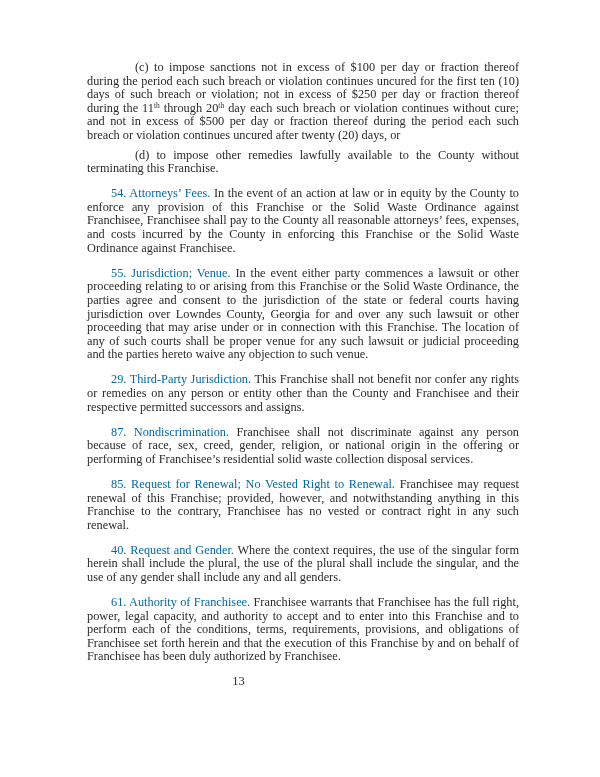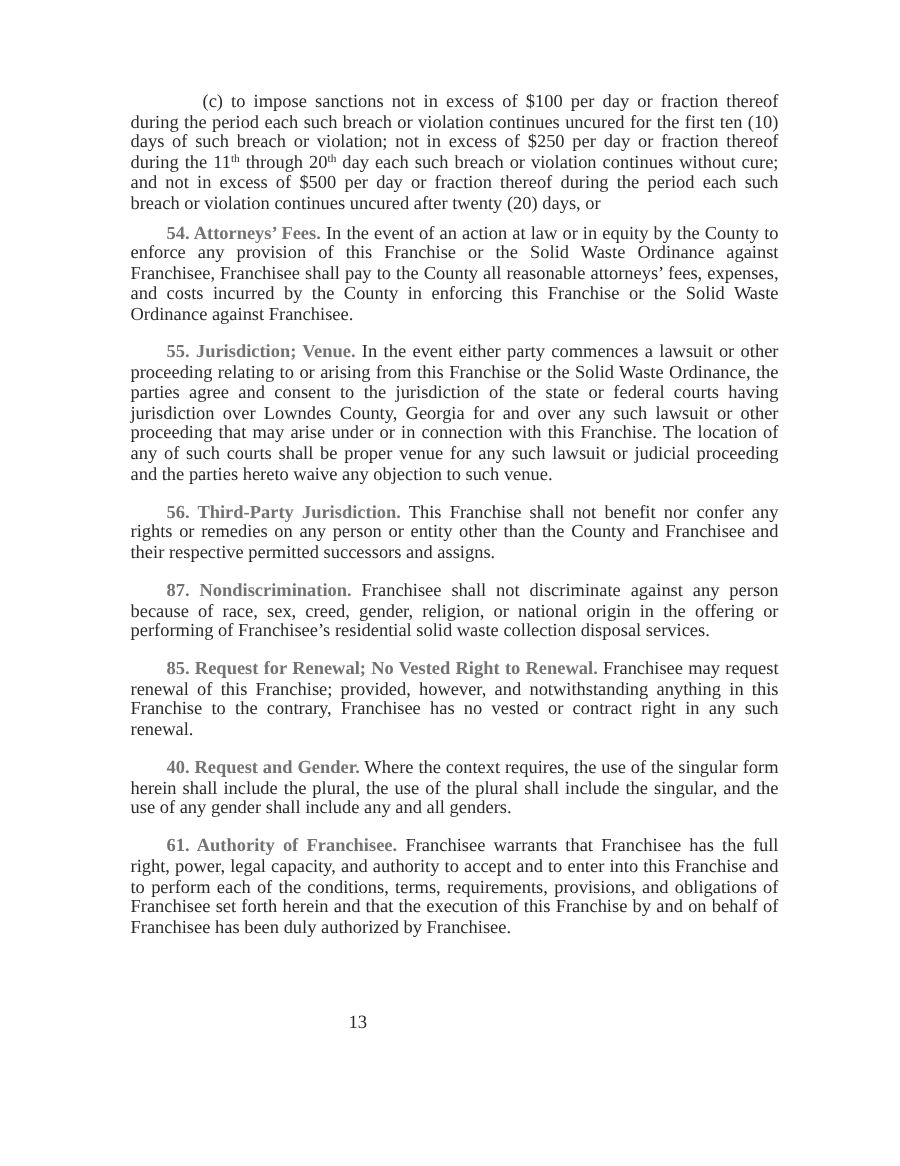--- a/index.html
+++ b/index.html
@@ -28,22 +28,22 @@
       text-align: justify;
       text-align-last: left;
     }
     .para.indent {
       text-indent: 48px;
     }
     .para.sub {
       margin-bottom: 6px;
     }
     .heading {
-      font-weight: bold;
-      color: #737373;
+      font-weight: normal;
+      color: #0369a1;
       padding-left: 24px;
     }
     sup {
       font-size: 7.5px;
       line-height: 0;
       vertical-align: 4px;
     }
     .page-number {
       position: absolute;
       left: 0;
@@ -54,26 +54,27 @@
       color: #2a2a2a;
     }
   </style>
 </head>
 <body>
 
 <div class="page">
 
   <p class="para indent sub"><span>(c) to impose sanctions not in excess of $100 per day or fraction thereof during the period each such breach or violation continues uncured for the first ten (10) days of such breach or violation; not in excess of $250 per day or fraction thereof during the 11</span><sup>th</sup><span> through 20</span><sup>th</sup><span> day each such breach or violation continues without cure; and not in excess of $500 per day or fraction thereof during the period each such breach or violation continues uncured after twenty (20) days, or</span></p>
 
+  <p class="para indent"><span>(d) to impose other remedies lawfully available to the County without terminating this Franchise.</span></p>
 
   <p class="para"><span class="heading"><span>54.</span> <span>Attorneys’ Fees.</span></span> <span>In the event of an action at law or in equity by the County to enforce any provision of this Franchise or the Solid Waste Ordinance against Franchisee, Franchisee shall pay to the County all reasonable attorneys’ fees, expenses, and costs incurred by the County in enforcing this Franchise or the Solid Waste Ordinance against Franchisee.</span></p>
 
   <p class="para"><span class="heading"><span>55.</span> <span>Jurisdiction; Venue.</span></span> <span>In the event either party commences a lawsuit or other proceeding relating to or arising from this Franchise or the Solid Waste Ordinance, the parties agree and consent to the jurisdiction of the state or federal courts having jurisdiction over Lowndes County, Georgia for and over any such lawsuit or other proceeding that may arise under or in connection with this Franchise. The location of any of such courts shall be proper venue for any such lawsuit or judicial proceeding and the parties hereto waive any objection to such venue.</span></p>
 
-  <p class="para"><span class="heading"><span>56.</span> <span>Third-Party Jurisdiction.</span></span> <span>This Franchise shall not benefit nor confer any rights or remedies on any person or entity other than the County and Franchisee and their respective permitted successors and assigns.</span></p>
+  <p class="para"><span class="heading"><span>29.</span> <span>Third-Party Jurisdiction.</span></span> <span>This Franchise shall not benefit nor confer any rights or remedies on any person or entity other than the County and Franchisee and their respective permitted successors and assigns.</span></p>
 
   <p class="para"><span class="heading"><span>87.</span> <span>Nondiscrimination.</span></span> <span>Franchisee shall not discriminate against any person because of race, sex, creed, gender, religion, or national origin in the offering or performing of Franchisee’s residential solid waste collection disposal services.</span></p>
 
   <p class="para"><span class="heading"><span>85.</span> <span>Request for Renewal; No Vested Right to Renewal.</span></span> <span>Franchisee may request renewal of this Franchise; provided, however, and notwithstanding anything in this Franchise to the contrary, Franchisee has no vested or contract right in any such renewal.</span></p>
 
 
   <p class="para"><span class="heading"><span>40.</span> <span>Request and Gender.</span></span> <span>Where the context requires, the use of the singular form herein shall include the plural, the use of the plural shall include the singular, and the use of any gender shall include any and all genders.</span></p>
 
   <p class="para"><span class="heading"><span>61.</span> <span>Authority of Franchisee.</span></span> <span>Franchisee warrants that Franchisee has the full right, power, legal capacity, and authority to accept and to enter into this Franchise and to perform each of the conditions, terms, requirements, provisions, and obligations of Franchisee set forth herein and that the execution of this Franchise by and on behalf of Franchisee has been duly authorized by Franchisee.</span></p>
 

